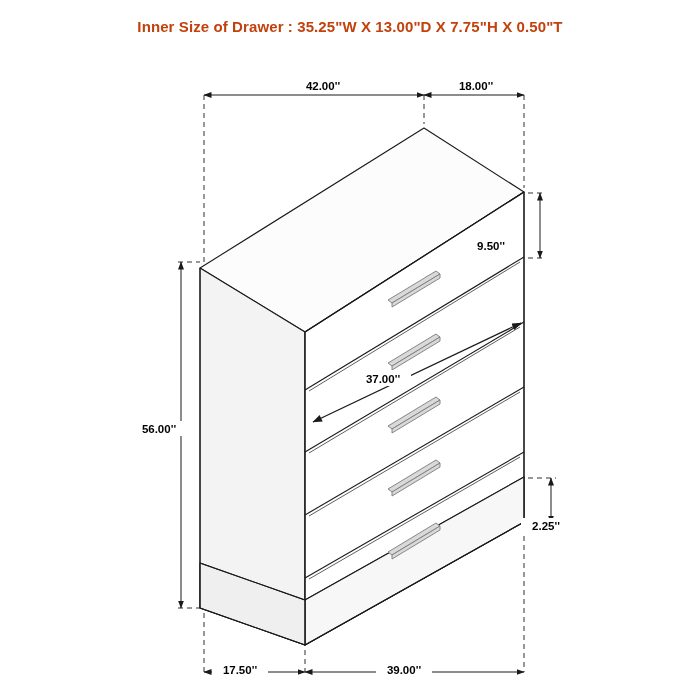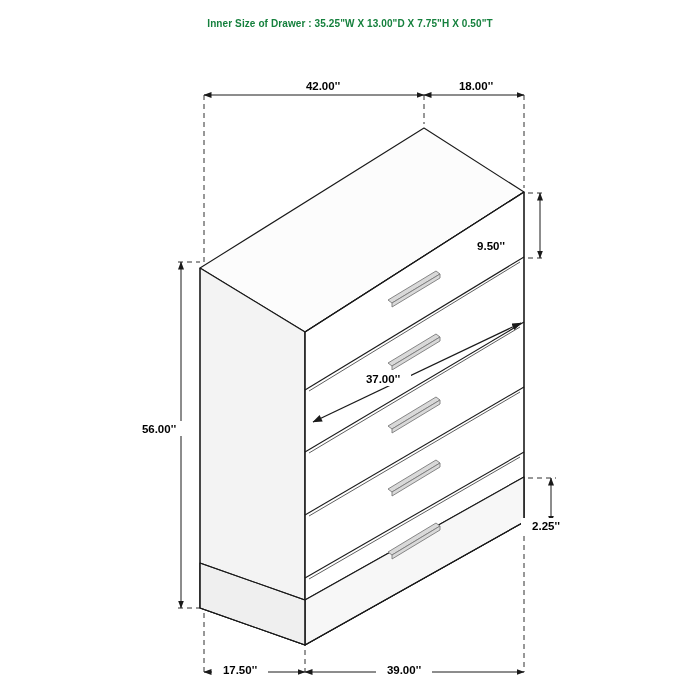--- a/index.html
+++ b/index.html
@@ -19,24 +19,24 @@
     position: relative;
     width: 700px;
     height: 700px;
   }
   #title {
     position: absolute;
     top: 18px;
     left: 0;
     width: 700px;
     text-align: center;
-    font-size: 10px;
+    font-size: 15px;
     font-weight: bold;
     letter-spacing: 0.1px;
-    color: #15803d;
+    color: #c2410c;
   }
   svg#drawing {
     position: absolute;
     top: 0;
     left: 0;
     width: 700px;
     height: 700px;
   }
   .dimtext {
     font-family: "Liberation Sans", sans-serif;

